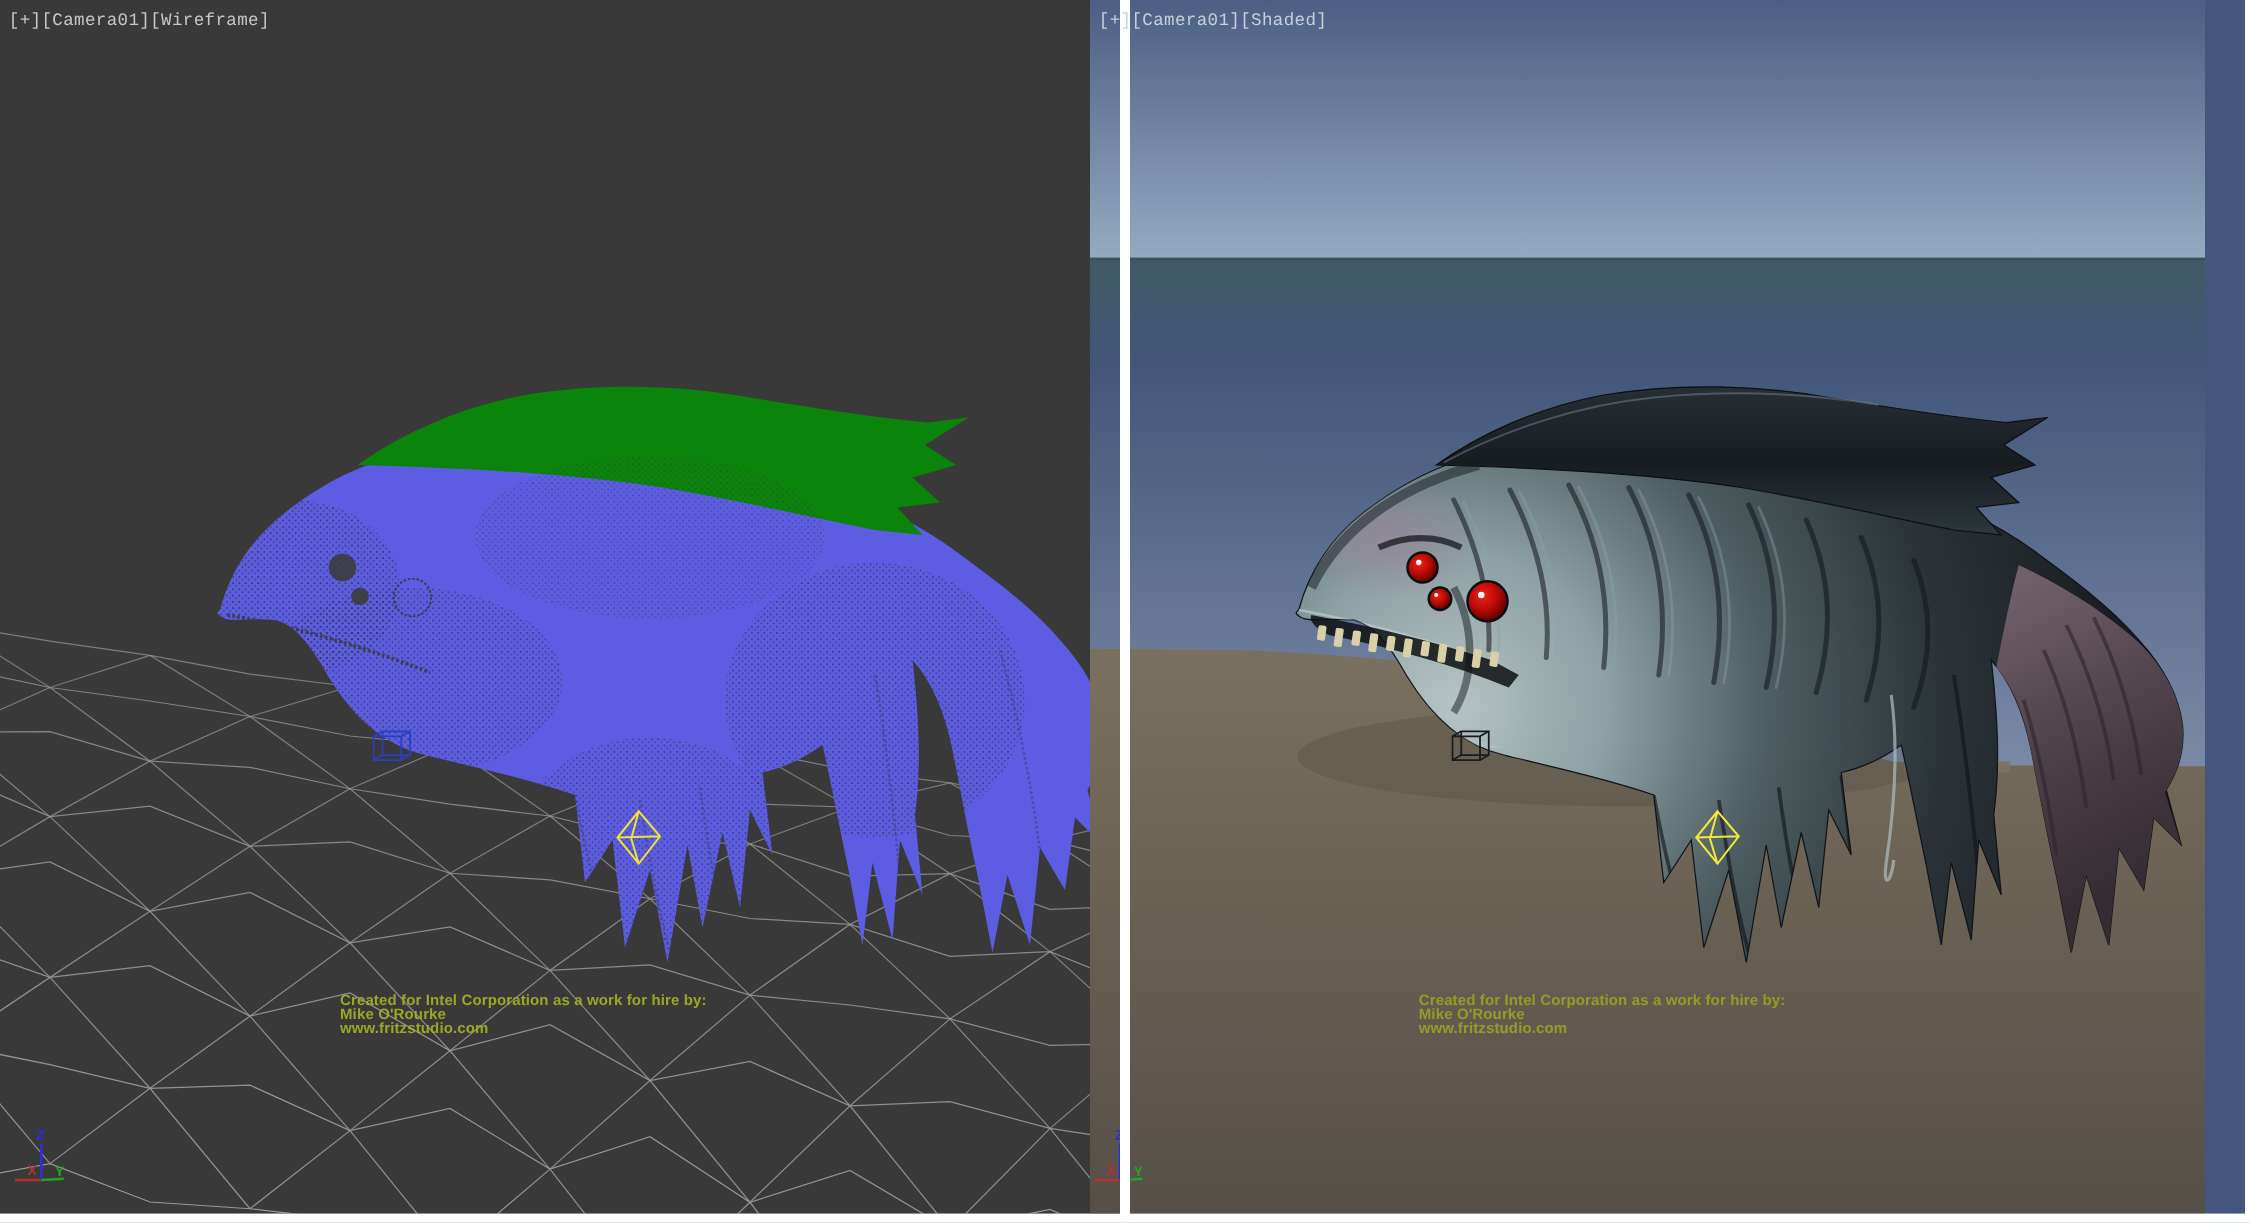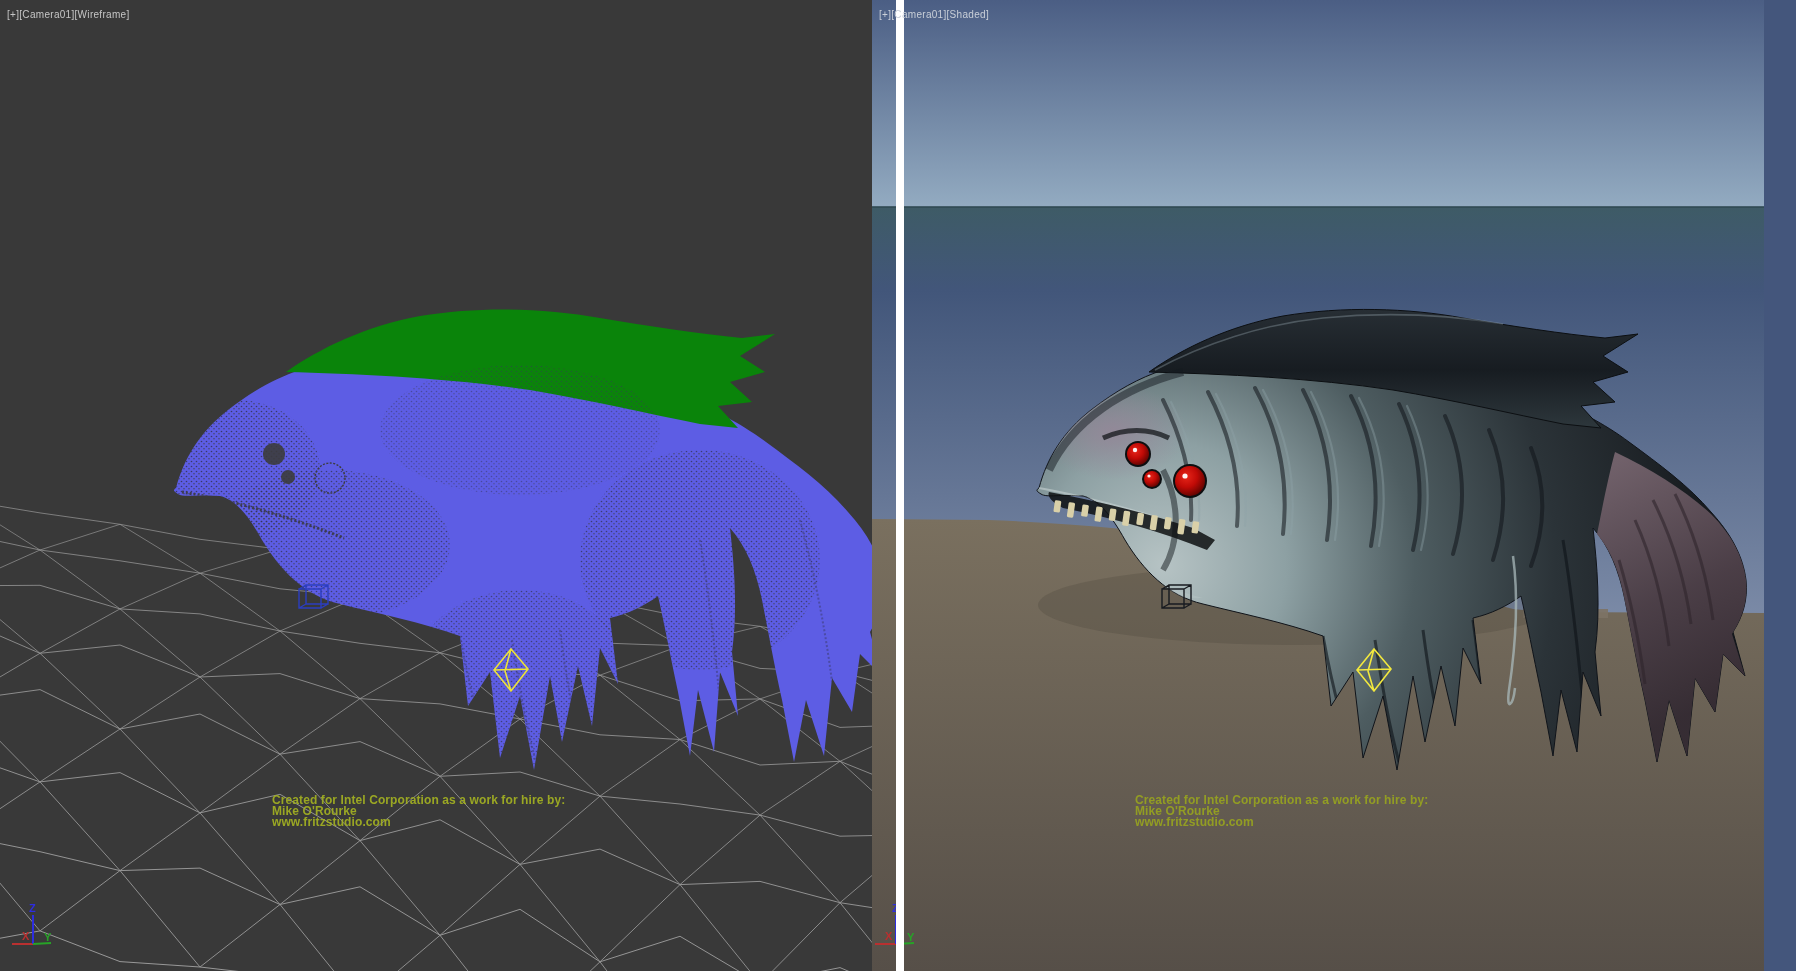--- a/index.html
+++ b/index.html
@@ -2,21 +2,21 @@
 <html><head>
 <meta charset="utf-8">
 <style>
   html,body{margin:0;padding:0;background:#ffffff;}
   .stage{position:relative;width:1800px;height:978px;background:#ffffff;overflow:hidden;
          font-family:"Liberation Sans",sans-serif;}
   .viewport{position:absolute;top:0;height:971px;overflow:hidden;}
   #vp-left{left:0;width:896px;background:#393939;}
   #vp-right{left:872px;width:940px;background:#44567c;}
   .vp-label{position:absolute;top:9px;left:7px;z-index:40;
-            font-family:Liberation Sans, sans-serif;font-size:10px;letter-spacing:.3px;
+            font-family:Liberation Mono, monospace;font-size:14px;letter-spacing:.3px;
             cursor:default;user-select:none;}
   #vp-left .vp-label{color:#c6c6c6;}
   #vp-right .vp-label{color:#c9cfd8;}
   .scene{position:absolute;top:0;left:0;}
   .watermark{position:absolute;z-index:30;font-size:12px;font-weight:bold;
              line-height:11px;letter-spacing:.1px;opacity:.92;white-space:nowrap;}
   #vp-left .watermark{left:272px;top:795px;}
   #vp-right .watermark{left:263px;top:795px;}
   .wm-line{display:block;}
 </style>

